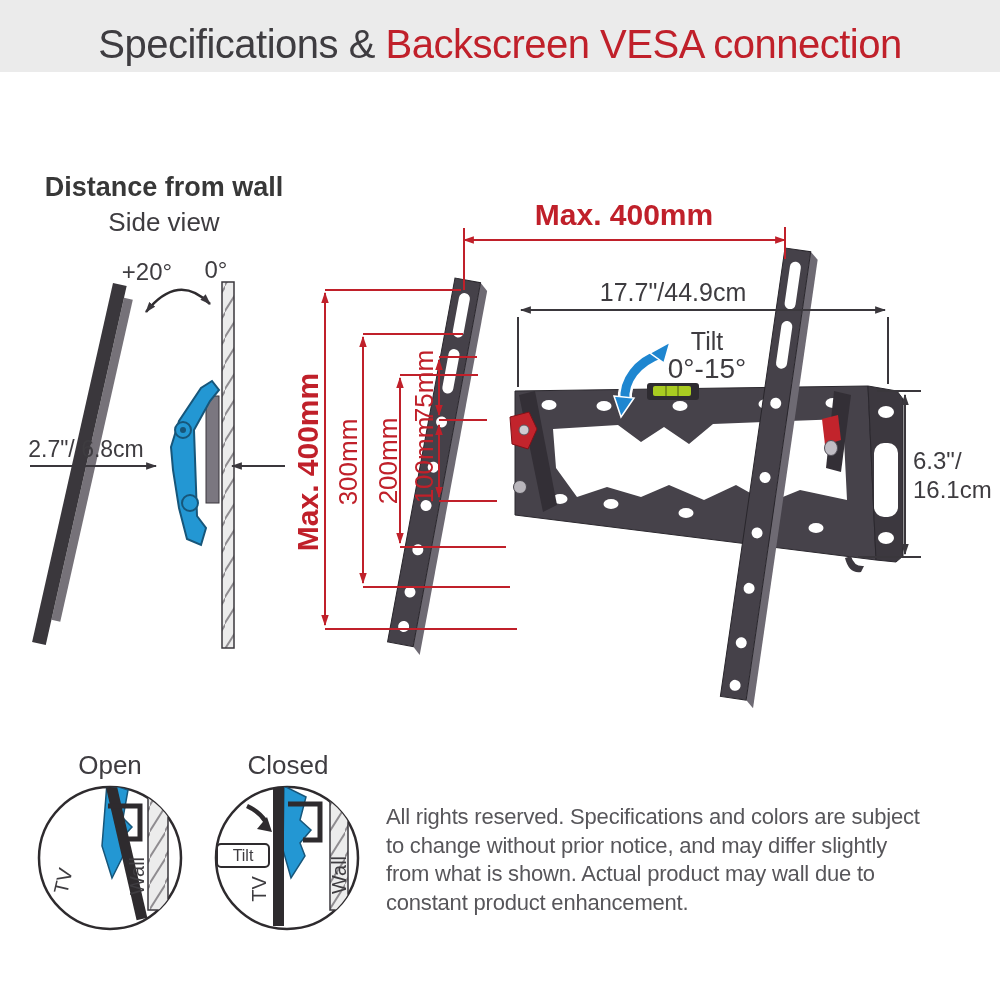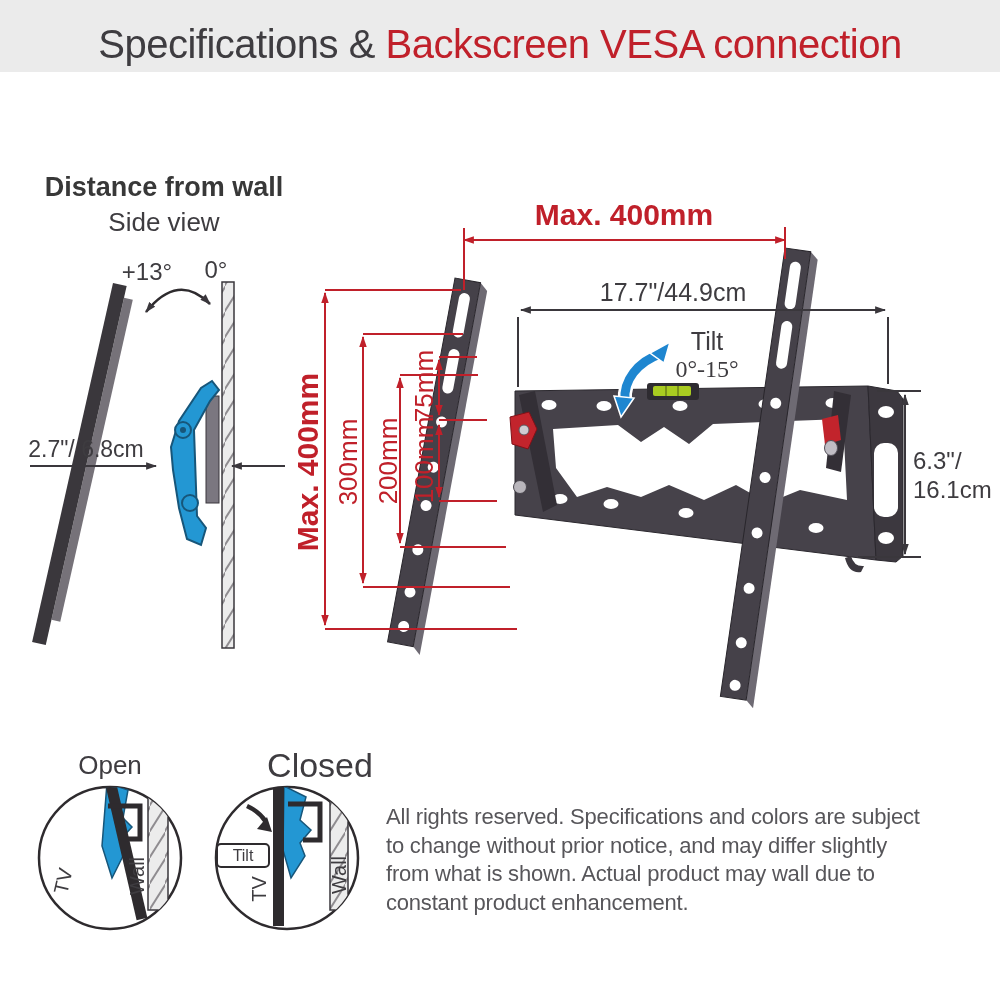--- a/index.html
+++ b/index.html
@@ -194,40 +194,40 @@
       <path d="M288,804 L320,804 L320,840 L303,840" fill="none" stroke="#2e2b2e" stroke-width="5"></path>
       <path d="M247,806 Q260,812 266,822" fill="none" stroke="#2e2b2e" stroke-width="4.5"></path>
       <polygon points="272,832 257,829 267,817" fill="#2e2b2e"></polygon>
     </g>
     <rect x="217" y="844" width="52" height="23" rx="4" fill="#ffffff" stroke="#2e2b2e" stroke-width="2"></rect>
   </g>
 </svg>
 
 <div class="lbl b" style="left:164px;top:187px;font-size:27px;color:#383838;">Distance from wall</div>
 <div class="lbl" style="left:164px;top:222px;font-size:26px;">Side view</div>
-<div class="lbl" style="left:147px;top:272px;font-size:24px;">+13°</div>
+<div class="lbl" style="left:147px;top:272px;font-size:24px;">+20°</div>
 <div class="lbl" style="left:216px;top:270px;font-size:24px;">0°</div>
 <div class="lbl" style="left:86px;top:449px;font-size:23px;">2.7"/ 6.8cm</div>
 
 <div class="lbl b red" style="left:624px;top:215px;font-size:30px;">Max. 400mm</div>
 <div class="lbl" style="left:673px;top:292px;font-size:25px;">17.7"/44.9cm</div>
 <div class="lbl" style="left:707px;top:341px;font-size:25px;">Tilt</div>
-<div class="lbl" style="left:707px;top:369px;font-size:24px;font-family:Liberation Serif, serif;">0°-15°</div>
+<div class="lbl" style="left:707px;top:369px;font-size:28px;">0°-15°</div>
 
 <div class="lbl rot b red" style="left:308px;top:462px;font-size:30px;">Max. 400mm</div>
 <div class="lbl rot red" style="left:348px;top:462px;font-size:26px;">300mm</div>
 <div class="lbl rot red" style="left:388px;top:461px;font-size:26px;">200mm</div>
 <div class="lbl rot red" style="left:424px;top:460px;font-size:26px;">100mm</div>
 <div class="lbl rot red" style="left:424px;top:386px;font-size:26px;">75mm</div>
 
 <div class="lbl-l" style="left:913px;top:461px;font-size:24px;">6.3"/</div>
 <div class="lbl-l" style="left:913px;top:490px;font-size:24px;">16.1cm</div>
 
 <div class="lbl" style="left:110px;top:765px;font-size:26px;">Open</div>
-<div class="lbl" style="left:288px;top:765px;font-size:34px;margin-left:32px;">Closed</div>
+<div class="lbl" style="left:288px;top:765px;font-size:26px;">Closed</div>
 <div class="lbl rot77" style="left:63px;top:881px;font-size:20px;">TV</div>
 <div class="lbl rot" style="left:137px;top:876px;font-size:20px;">Wall</div>
 <div class="lbl rot" style="left:259px;top:889px;font-size:20px;">TV</div>
 <div class="lbl rot" style="left:339px;top:875px;font-size:20px;">Wall</div>
 <div class="lbl" style="left:243px;top:856px;font-size:16px;">Tilt</div>
 
 <div class="disc">
   <div>All rights reserved. Specifications and colors are subject</div>
   <div>to change without prior notice, and may differ slightly</div>
   <div>from what is shown. Actual product may wall due to</div>

